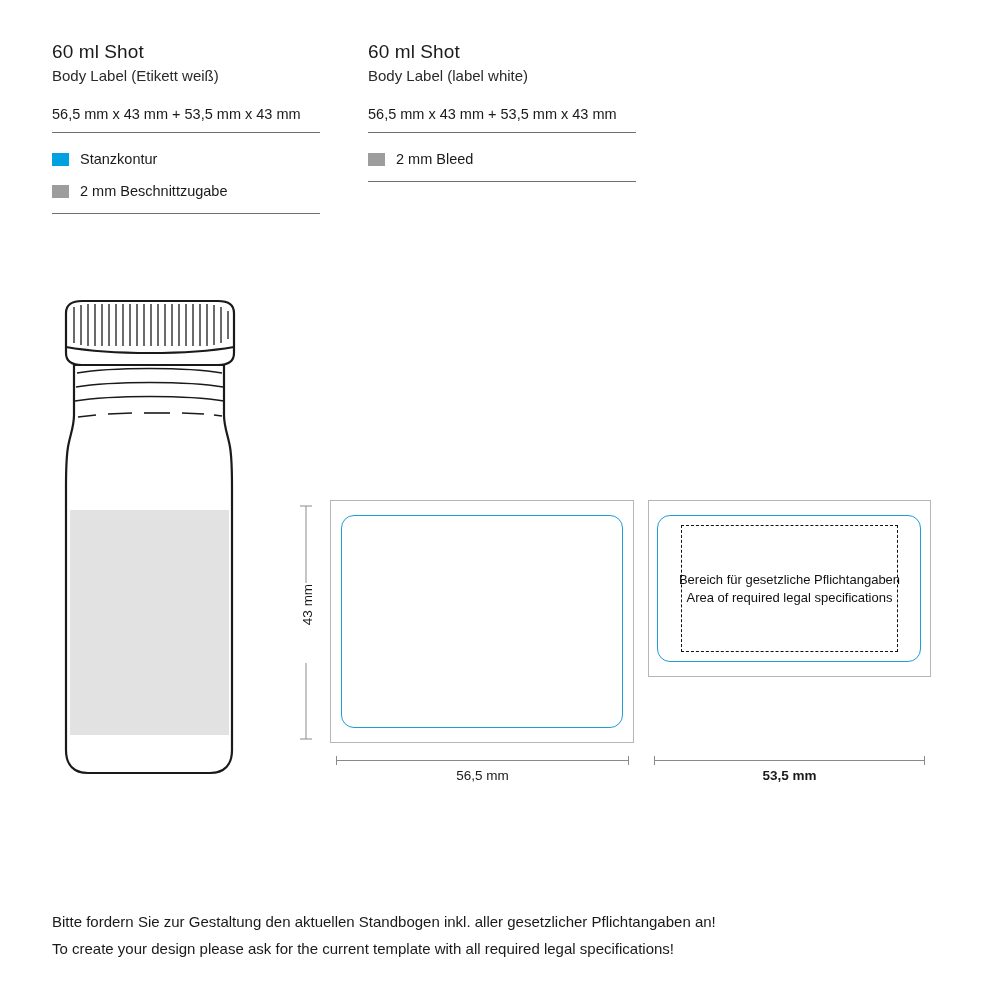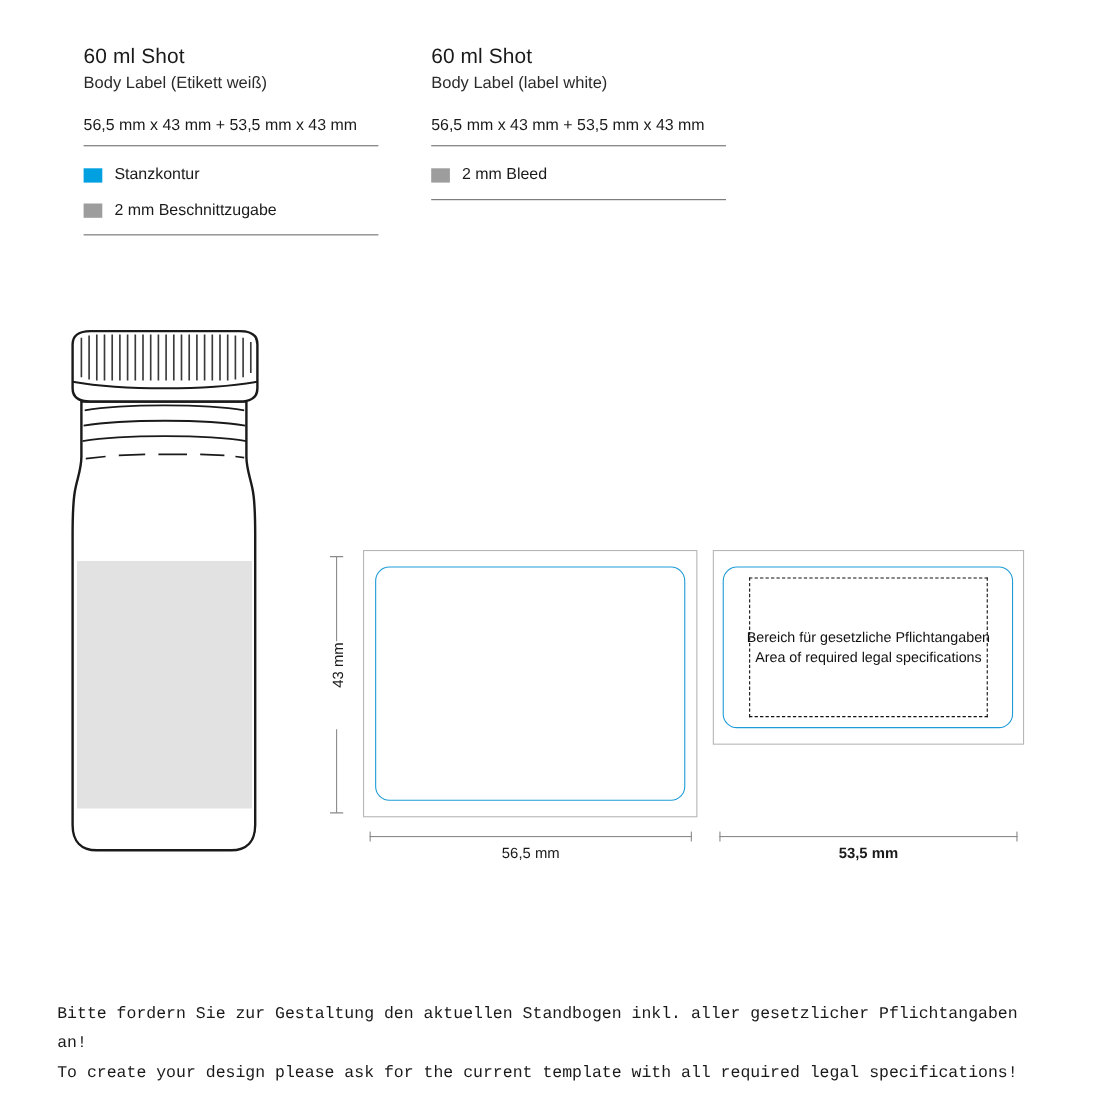--- a/index.html
+++ b/index.html
@@ -19,21 +19,20 @@
     position: absolute;
     left: 0; top: 0;
     width: 1000px;
     height: 1000px;
   }
 
   
   .legend {
     position: absolute;
     width: 268px;
-    margin-left: 24px;
   }
   .legend.de { left: 52px; top: 40px; }
   .legend.en { left: 368px; top: 40px; }
 
   .legend-title {
     font-size: 19px;
     font-weight: normal;
     color: #1a1a1a;
     letter-spacing: 0.1px;
     line-height: 23px;
@@ -190,21 +189,20 @@
   .footer {
     position: absolute;
     left: 52px;
     top: 908px;
     width: 900px;
   }
   .footer-line {
     font-size: 15px;
     line-height: 27px;
     color: #1a1a1a;
-    font-family: Liberation Mono, monospace;
   }
 </style>
 </head>
 <body>
 
 <div class="page">
 
   <div class="legend de">
     <div class="legend-title">60 ml Shot</div>
     <div class="legend-sub">Body Label (Etikett weiß)</div>

